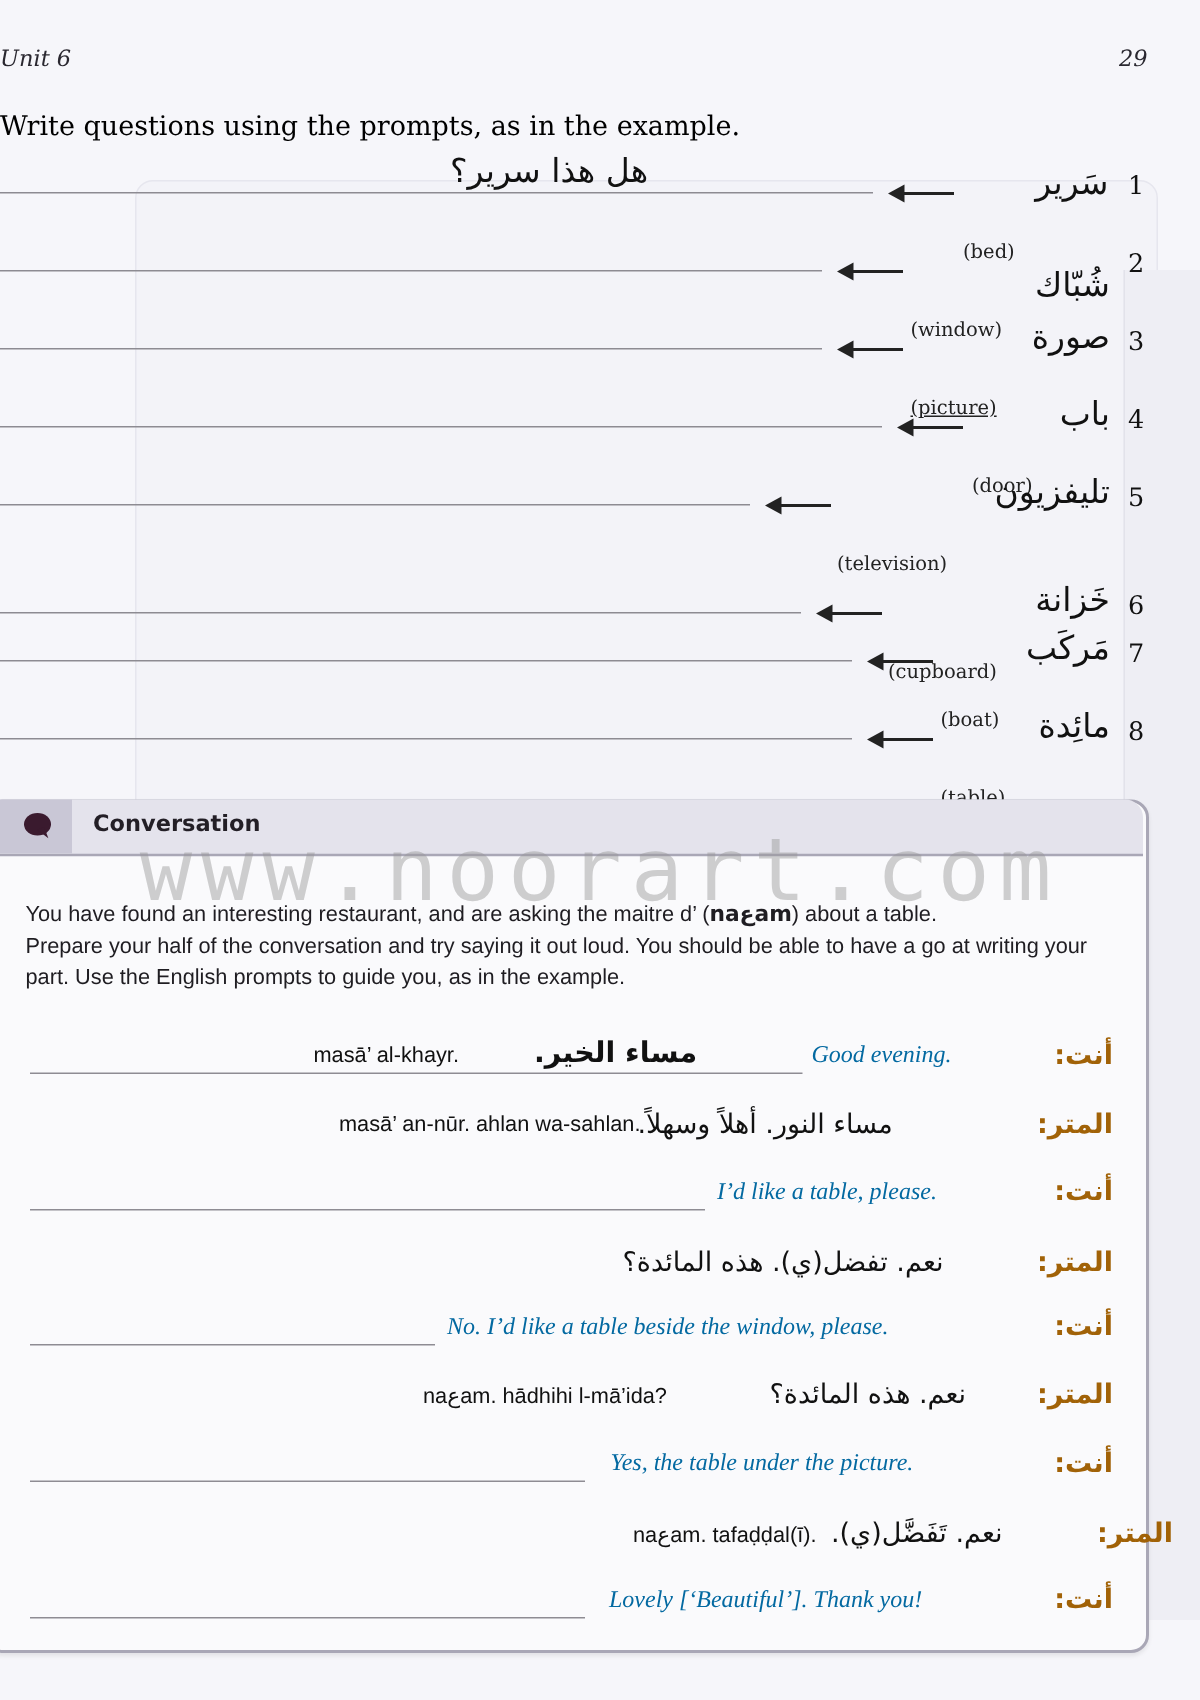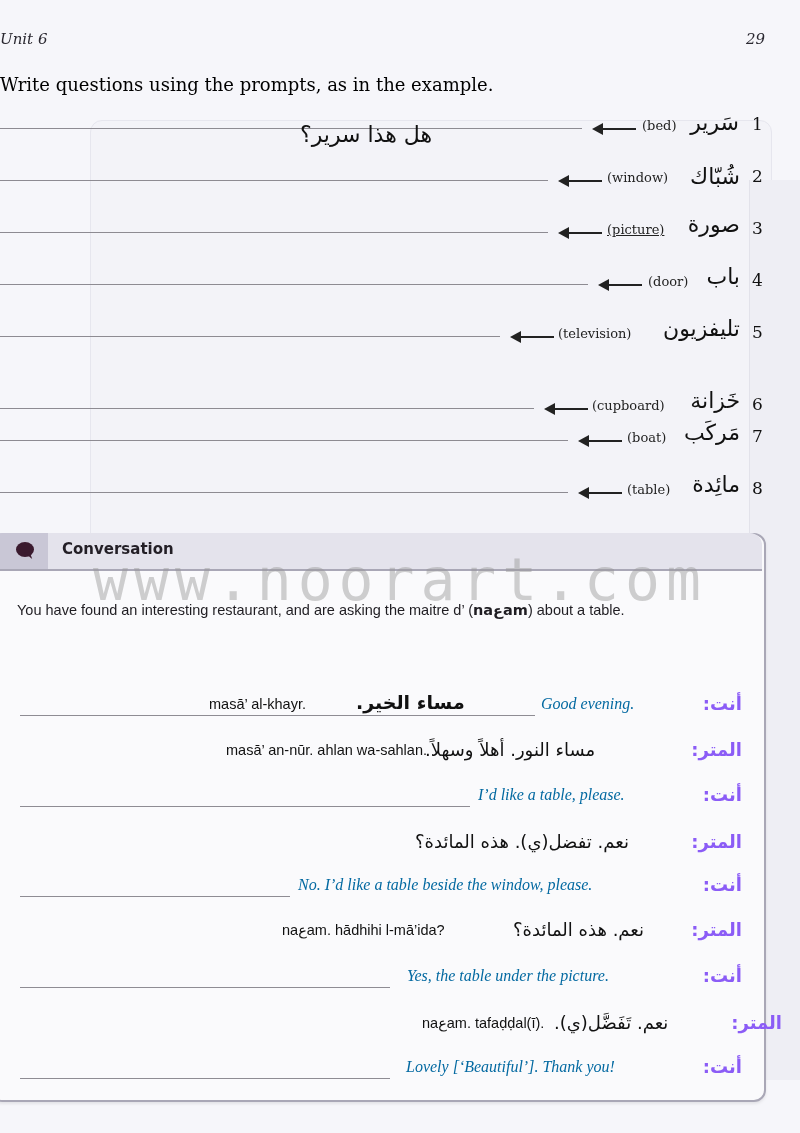--- a/index.html
+++ b/index.html
@@ -21,21 +21,21 @@
     .page-num { position:absolute; left:746px; top:30px; font-style:italic; font-size:15px; color:#2a2830; }
     .instruction { position:absolute; left:0; top:74px; font-size:18px; color:#000000; }
 
     .ex-row { position:absolute; left:0; width:770px; height:40px; }
     .ex-line { position:absolute; left:0; height:0; border-top:1.5px solid #8d8b92; }
     .ex-answer { position:absolute; font-family:"DejaVu Sans", sans-serif; font-size:22px; color:#111; direction:rtl; }
     .ex-arrow { position:absolute; height:14px; }
     .ex-arrow .shaft { position:absolute; left:8px; right:0; top:6px; border-top:2px solid #222; }
     .ex-arrow .head { position:absolute; left:0; top:1px; width:0; height:0;
       border-top:6px solid transparent; border-bottom:6px solid transparent; border-right:11px solid #222; }
-    .ex-english { position:absolute; font-size:13px; color:#222; }
+    .ex-english { position:absolute; font-size:13px; color:#222;margin-top:43px; }
     .ex-arabic { position:absolute; font-family:"DejaVu Sans", sans-serif; font-size:22px; color:#111; direction:rtl; }
     .ex-num { position:absolute; left:752px; font-size:17px; color:#111; }
 
     .conv-box {
       position:absolute; left:-10px; top:533px; width:772px; height:565px;
       border:2px solid #a9a7b6; border-radius:12px; background:#fafafc;
       box-shadow:0 2px 3px rgba(0,0,0,0.08);
     }
     .conv-header {
       position:absolute; left:-10px; top:533px; width:772px; height:36px;
@@ -48,69 +48,69 @@
     .conv-title { position:absolute; left:62px; top:540px; font-family:"DejaVu Sans", sans-serif; font-size:15px; font-weight:bold; color:#231f26; }
     .watermark {
       position:absolute; left:0; top:546px; width:800px; text-align:center;
       font-family:"DejaVu Sans Mono", monospace; font-size:58px; letter-spacing:6px;
       color:rgba(150,150,150,0.45); white-space:nowrap; pointer-events:none;
     }
     .conv-intro { position:absolute; left:17px; top:600px; width:720px; font-family:"Liberation Sans", sans-serif; font-size:14.5px; line-height:21px; color:#1f1d22; }
     .conv-intro .ar { font-family:"DejaVu Sans", sans-serif; font-weight:bold; }
 
     .dlg { position:absolute; left:0; width:760px; height:32px; }
-    .dlg-speaker { position:absolute; right:18px; top:0; font-family:"DejaVu Sans", sans-serif; font-size:18px; font-weight:bold; direction:rtl; color:#8b5cf6; }
+    .dlg-speaker { position:absolute; right:18px; top:0; font-family:"DejaVu Sans", sans-serif; font-size:18px; font-weight:bold; direction:rtl; color:#a16207; }
     .dlg-line { position:absolute; left:20px; height:0; border-top:1px solid #8e8c93; }
     .dlg-en { position:absolute; font-family:"Liberation Serif", serif; font-style:italic; font-size:16px; color:#0369a1; white-space:nowrap; }
     .dlg-translit { position:absolute; font-family:"Liberation Sans", sans-serif; font-size:14.5px; color:#111; white-space:nowrap; }
     .dlg-ar { position:absolute; font-family:"DejaVu Sans", sans-serif; font-size:18px; color:#111; direction:rtl; white-space:nowrap; }
     .dlg-ar-hand { position:absolute; font-family:"DejaVu Sans", sans-serif; font-size:19px; font-weight:bold; color:#111; direction:rtl; white-space:nowrap; }
   </style>
 </head>
 <body>
 
 <div class="ghost-panel"></div>
 <div class="ghost-right"></div>
 
 <div class="unit-label">Unit 6</div>
 <div class="page-num">29</div>
 
 <div class="instruction">Write questions using the prompts, as in the example.</div>
 
 <div class="ex-row" style="top:106px;">
   <div class="ex-line" style="top:22px; width:582px;"></div>
-  <div class="ex-answer" style="left:300px; top:-4px;margin-top:20px;">هل هذا سرير؟</div>
+  <div class="ex-answer" style="left:300px; top:-4px;">هل هذا سرير؟</div>
   <div class="ex-arrow" style="left:592px; top:16px; width:44px;">
       <span class="head"></span>
       <span class="shaft"></span>
     </div>
   <div class="ex-english" style="left:642px; top:12px;">(bed)</div>
   <div class="ex-arabic" style="left:684px; top:4px; width:55px;">سَرير</div>
   <div class="ex-num" style="top:8px;">1</div>
 </div>
 
 <div class="ex-row" style="top:158px;">
   <div class="ex-line" style="top:22px; width:548px;"></div>
   <div class="ex-arrow" style="left:558px; top:16px; width:44px;">
       <span class="head"></span>
       <span class="shaft"></span>
     </div>
   <div class="ex-english" style="left:607px; top:12px;">(window)</div>
-  <div class="ex-arabic" style="left:676px; top:6px; width:64px;">شُبّاك</div>
+  <div class="ex-arabic" style="left:676px; top:20px; width:64px;">شُبّاك</div>
   <div class="ex-num" style="top:8px;">2</div>
 </div>
 
 <div class="ex-row" style="top:210px;">
   <div class="ex-line" style="top:22px; width:548px;"></div>
   <div class="ex-arrow" style="left:558px; top:16px; width:44px;">
       <span class="head"></span>
       <span class="shaft"></span>
     </div>
   <div class="ex-english" style="left:607px; top:12px;text-decoration:underline;">(picture)</div>
-  <div class="ex-arabic" style="left:672px; top:2px; width:68px;">صورة</div>
+  <div class="ex-arabic" style="left:672px; top:2px; width:68px;font-family:Liberation Serif, serif;">صورة</div>
   <div class="ex-num" style="top:8px;">3</div>
 </div>
 
 <div class="ex-row" style="top:262px;">
   <div class="ex-line" style="top:22px; width:588px;"></div>
   <div class="ex-arrow" style="left:598px; top:16px; width:44px;">
       <span class="head"></span>
       <span class="shaft"></span>
     </div>
   <div class="ex-english" style="left:648px; top:12px;">(door)</div>
@@ -164,20 +164,21 @@
 
 <div class="conv-box"></div>
 <div class="conv-header"></div>
 <div class="conv-header-tab"></div>
 <div class="bubble-icon"></div>
 <div class="conv-title">Conversation</div>
 <div class="watermark">www.noorart.com</div>
 
 <div class="conv-intro">
   <div><span>You have found an interesting restaurant, and are asking the maitre d’ (</span><span class="ar">naعam</span><span>) about a table.</span></div>
+  <div>Prepare your half of the conversation and try saying it out loud. You should be able to have a go at writing your part. Use the English prompts to guide you, as in the example.</div>
 </div>
 
 <div class="dlg" style="top:693px;">
   <div class="dlg-line" style="top:22px; width:515px;"></div>
   <div class="dlg-translit" style="left:209px; top:3px;">masā’ al-khayr.</div>
   <div class="dlg-ar-hand" style="left:356px; top:-2px;">مساء الخير.</div>
   <div class="dlg-en" style="left:541px; top:2px;">Good evening.</div>
   <div class="dlg-speaker">أنت:</div>
 </div>
 

